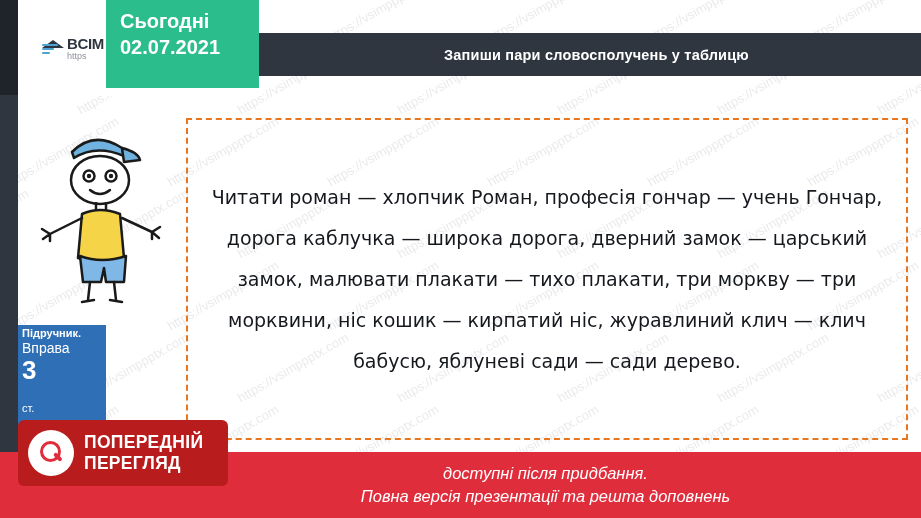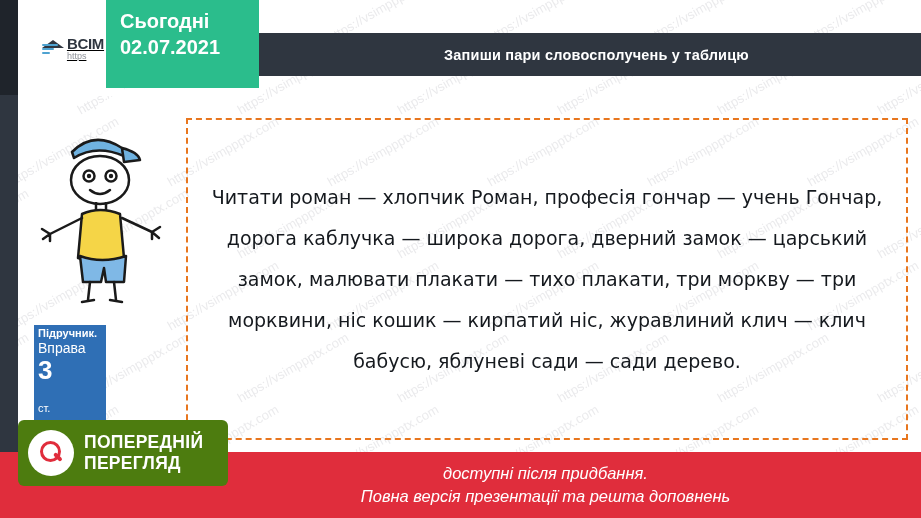--- a/index.html
+++ b/index.html
@@ -42,21 +42,20 @@
   
   .logo-box {
     position: absolute;
     left: 18px; top: 0;
     width: 106px;
     height: 96px;
     background: #ffffff;
     display: flex;
     align-items: center;
     justify-content: center;
-    text-decoration: underline;
   }
   .logo-inner {
     display: flex;
     flex-direction: column;
     align-items: flex-start;
     margin-left: 4px;
   }
   .logo-row {
     display: flex;
     align-items: center;
@@ -158,27 +157,26 @@
     line-height: 41px;
     color: #15191e;
     text-align: center;
     font-family: "DejaVu Sans", sans-serif;
   }
 
   
   .label-block {
     position: absolute;
     left: 18px; top: 325px;
-    width: 72px;
+    width: 88px;
     height: 117px;
     background: #2f6fb5;
     color: #ffffff;
     padding: 2px 4px 0 4px;
     box-sizing: border-box;
-    margin-left: 16px;
   }
   .label-block .l1 {
     font-size: 11px;
     line-height: 13px;
     font-weight: bold;
   }
   .label-block .l2 {
     font-size: 14px;
     line-height: 16px;
     font-weight: normal;
@@ -213,21 +211,21 @@
     line-height: 23px;
     padding-left: 170px;
   }
 
   
   .preview-badge {
     position: absolute;
     left: 18px; top: 420px;
     width: 210px;
     height: 66px;
-    background: #4d7c0f;
+    background: #b91c1c;
     border-radius: 6px;
     display: flex;
     align-items: center;
     padding-left: 10px;
     box-sizing: border-box;
   }
   .preview-circle {
     width: 46px; height: 46px;
     border-radius: 50%;
     background: #ffffff;

